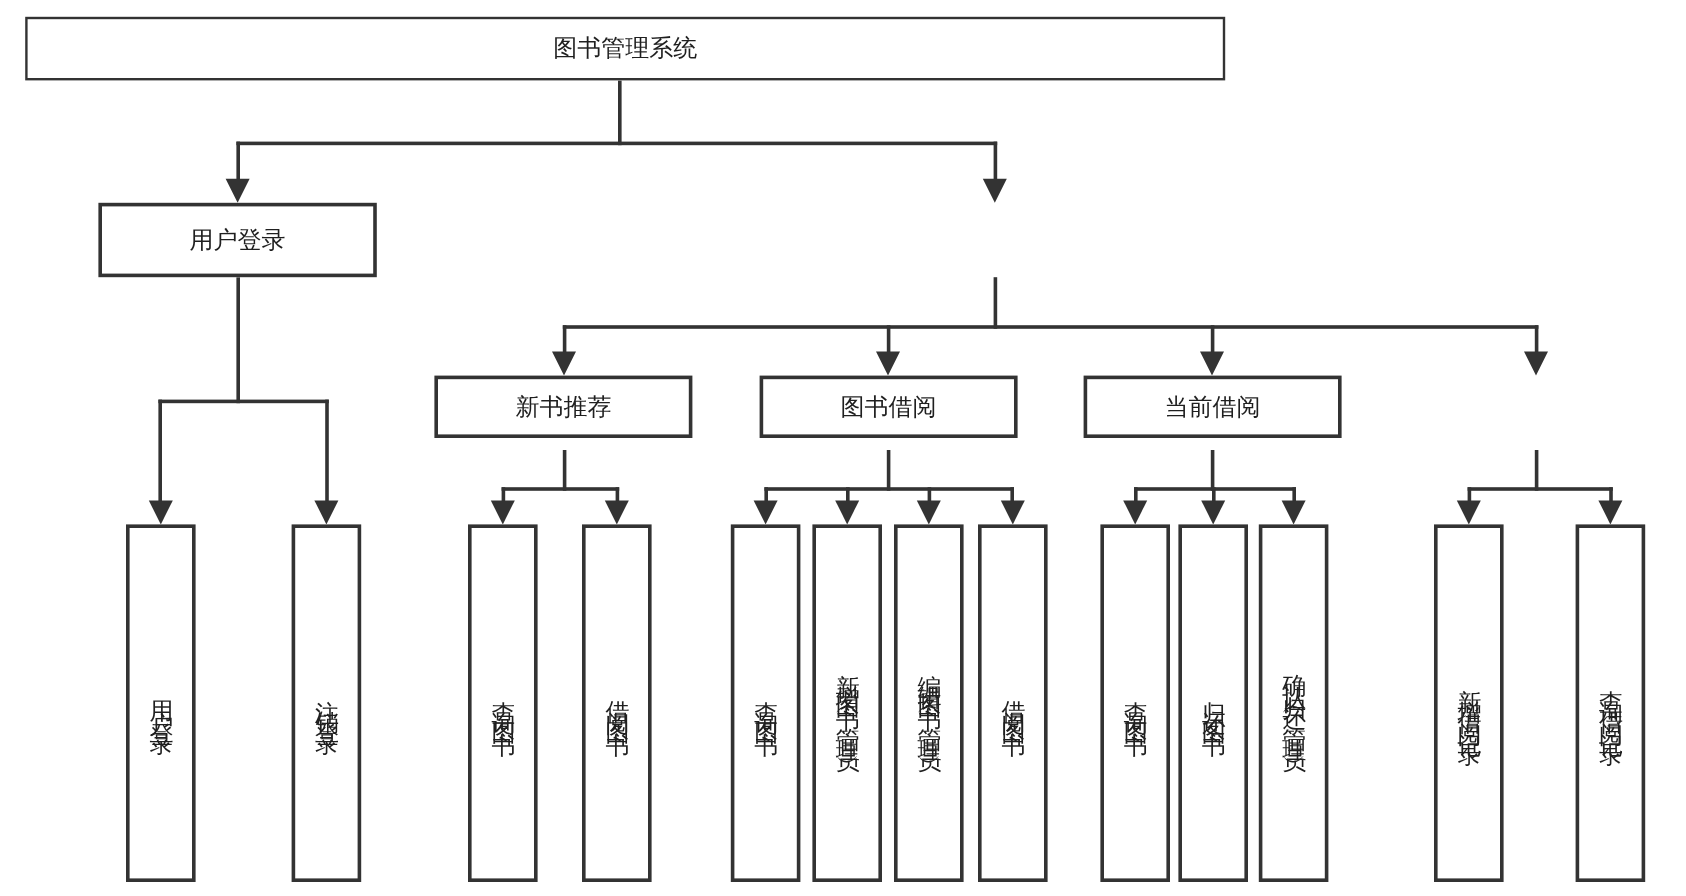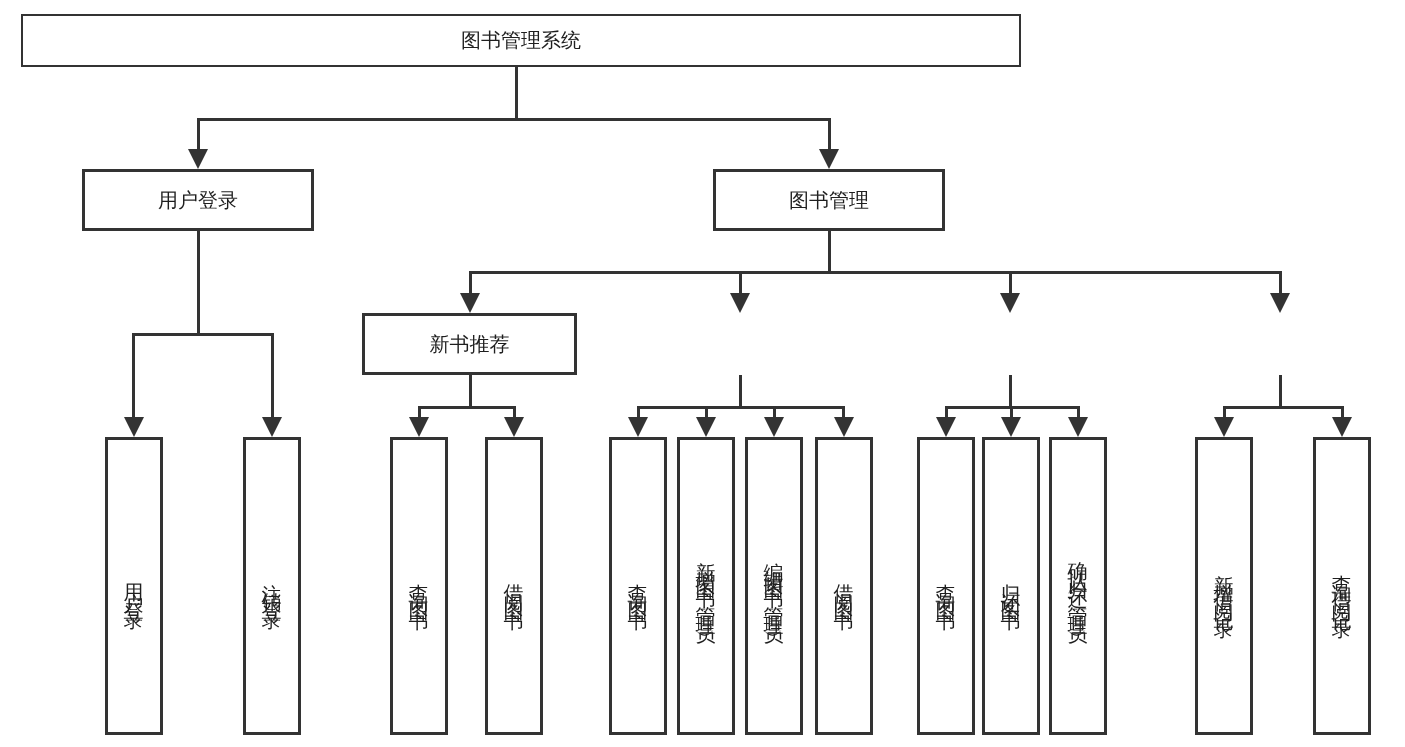--- a/index.html
+++ b/index.html
@@ -31,21 +31,21 @@
     color: var(--text-color);
     font-size: 20px;
     z-index: 2;
     text-align: right;
   }
   .box.root { border-width: 2px; }
   
   .root      { left: 21px;   top: 14px;  width: 1000px; height: 53px; }
   .lv2-a     { left: 82px;   top: 169px; width: 232px;  height: 62px; }
   .lv2-b     { left: 713px;  top: 169px; width: 232px;  height: 62px; }
-  .lv3       { top: 313px; width: 215px; height: 62px; }
+  .lv3       { top: 313px; width: 215px; height: 52px; }
   .lv3-1     { left: 362px; }
   .lv3-2     { left: 633px; }
   .lv3-3     { left: 903px; }
   .lv3-4     { left: 1173px; }
   
   .tall {
     top: 437px; width: 58px; height: 298px;
     position: absolute; background: #fff;
     border: 3px solid var(--box-border-color);
     display: flex; align-items: center; justify-content: center;
@@ -95,26 +95,29 @@
 
 <div class="canvas">
 
   <div class="box root">
     <span>图书管理系统</span>
   </div>
 
   <div class="box lv2-a">
     <span>用户登录</span>
   </div>
-  <div class="box lv2-b">
-    <span>图书管理</span>
-  </div>
 
   <div class="box lv3 lv3-1">
     <span>新书推荐</span>
+  </div>
+  <div class="box lv3 lv3-2">
+    <span>图书借阅</span>
+  </div>
+  <div class="box lv3 lv3-3">
+    <span>当前借阅</span>
   </div>
 
   <div class="tall t1">
     <span>用户登录</span>
   </div>
   <div class="tall t2">
     <span>注销登录</span>
   </div>
   <div class="tall t3">
     <span>查询图书</span>

